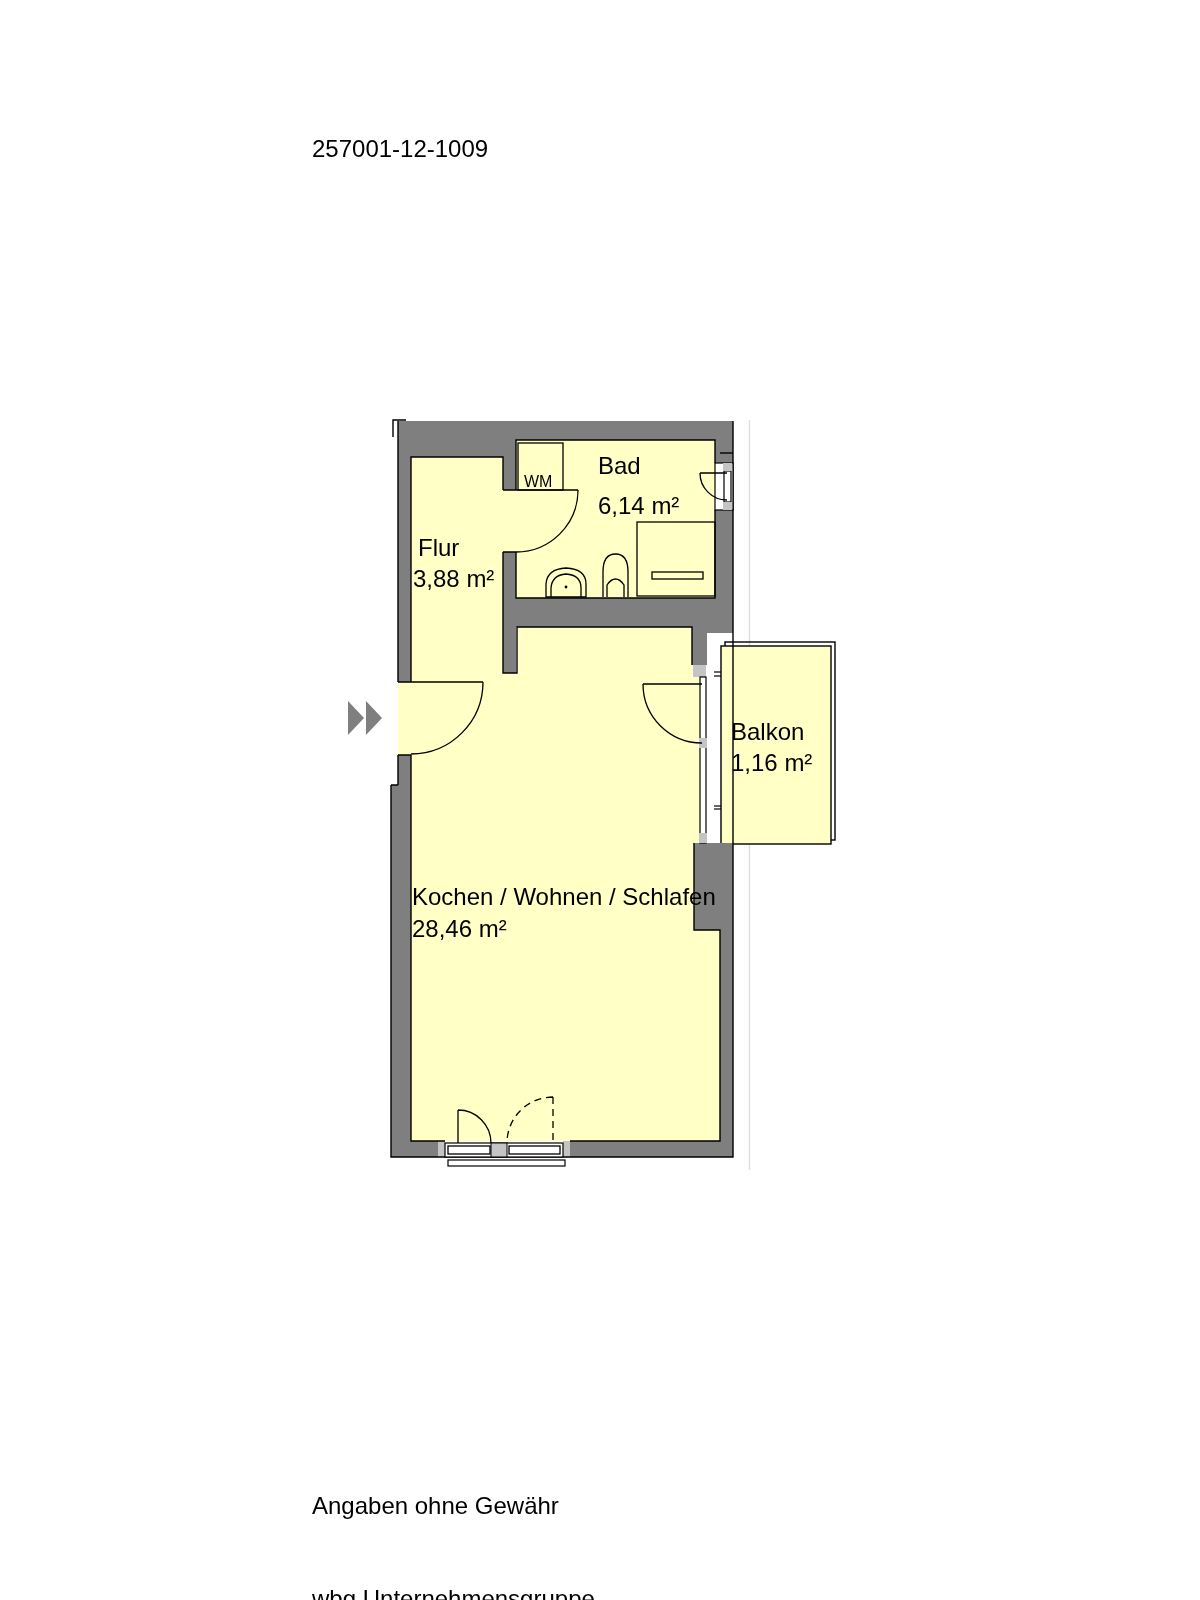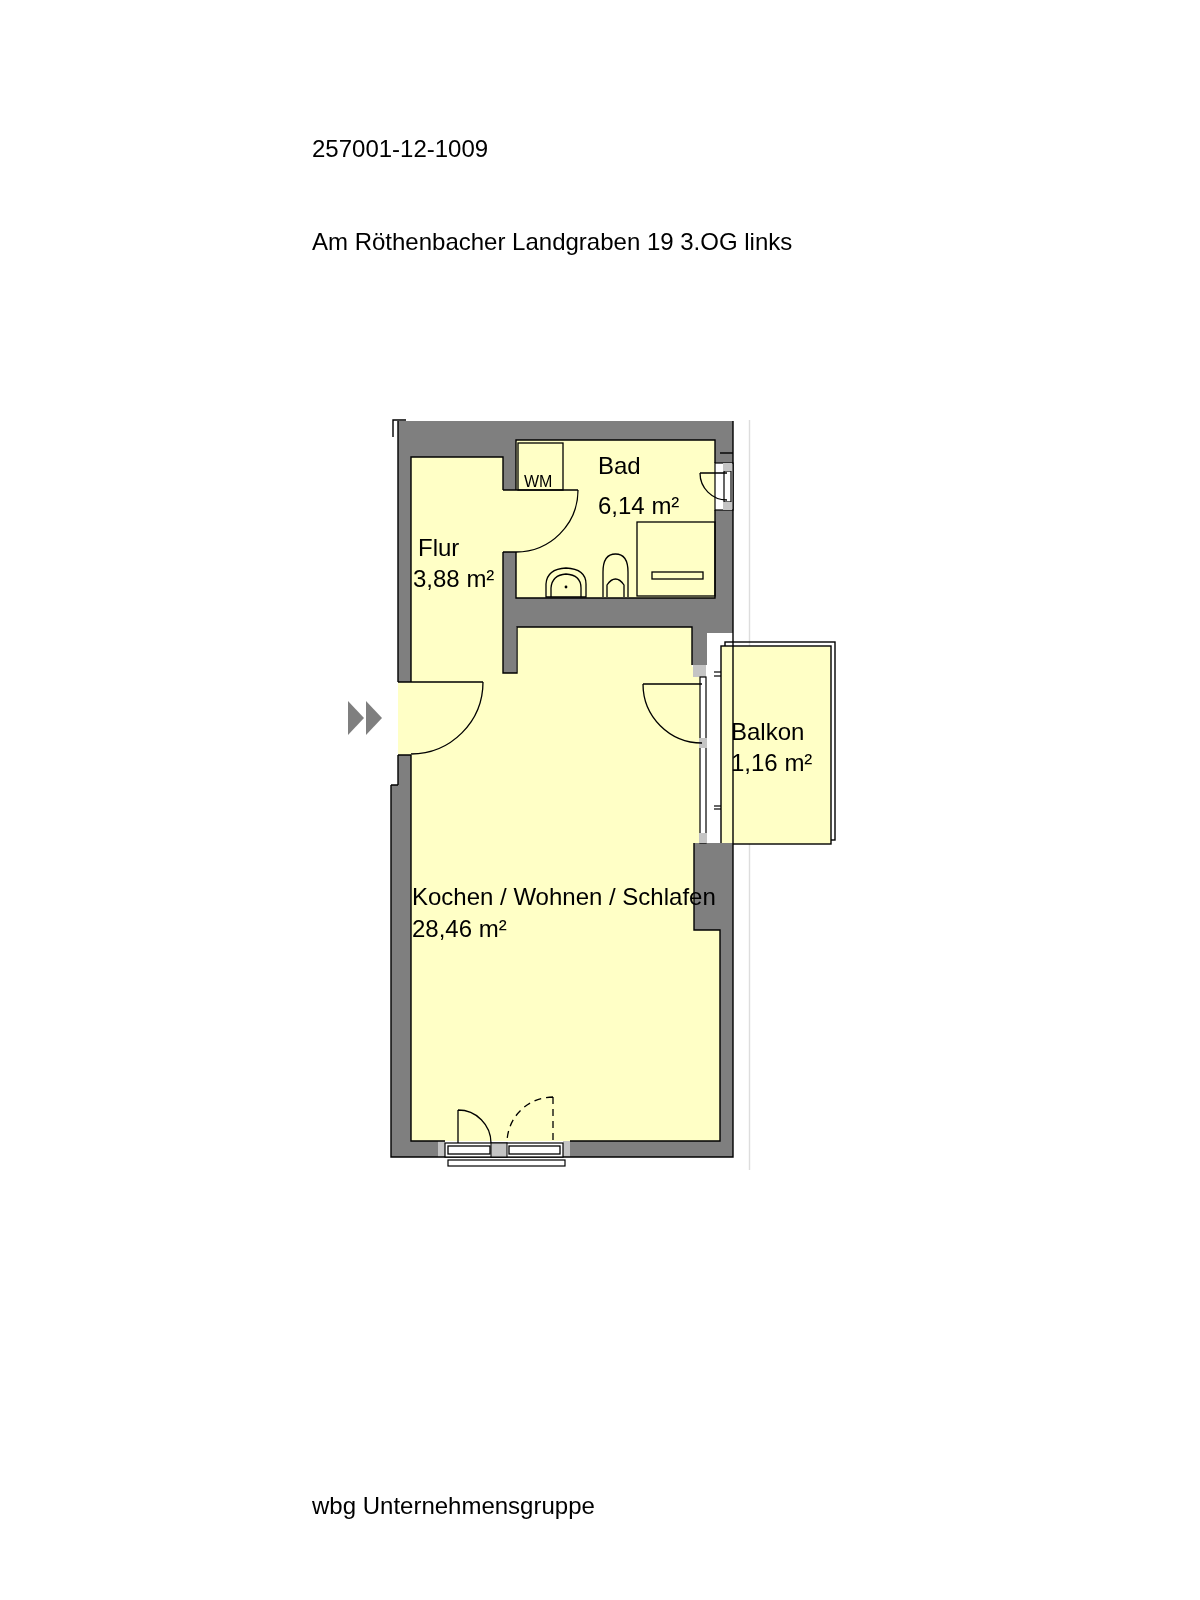--- a/index.html
+++ b/index.html
@@ -20,21 +20,20 @@
   .dash{stroke-dasharray:7 5;}
   .artifact{stroke:#DDDDDD;stroke-width:1.4;}
 </style>
 </head>
 <body>
 
 <div class="page">
 
   <div class="textblock header">
     <div>257001-12-1009</div>
-    <div>Am Röthenbacher Landgraben 19 3.OG links</div>
   </div>
 
   <svg width="1200" height="1600" viewBox="0 0 1200 1600">
 
     <line class="artifact" x1="749.5" y1="420" x2="749.5" y2="1170"></line>
 
     <g>
       <rect class="oline" x="725" y="642" width="110" height="198"></rect>
       <rect x="721" y="646" width="110" height="198" class="room" stroke="#000" stroke-width="1.4"></rect>
       <g stroke="#000" stroke-width="1.2">
@@ -145,16 +144,17 @@
       <text x="418" y="556">Flur</text>
       <text x="413" y="587">3,88 m²</text>
       <text x="731" y="740">Balkon</text>
       <text x="731" y="771">1,16 m²</text>
       <text x="412" y="905">Kochen / Wohnen / Schlafen</text>
       <text x="412" y="937">28,46 m²</text>
     </g>
   </svg>
 
   <div class="textblock footer">
+    <div>Angaben ohne Gewähr</div>
     <div>wbg Unternehmensgruppe</div>
   </div>
 
 </div>
 
 </body></html>

